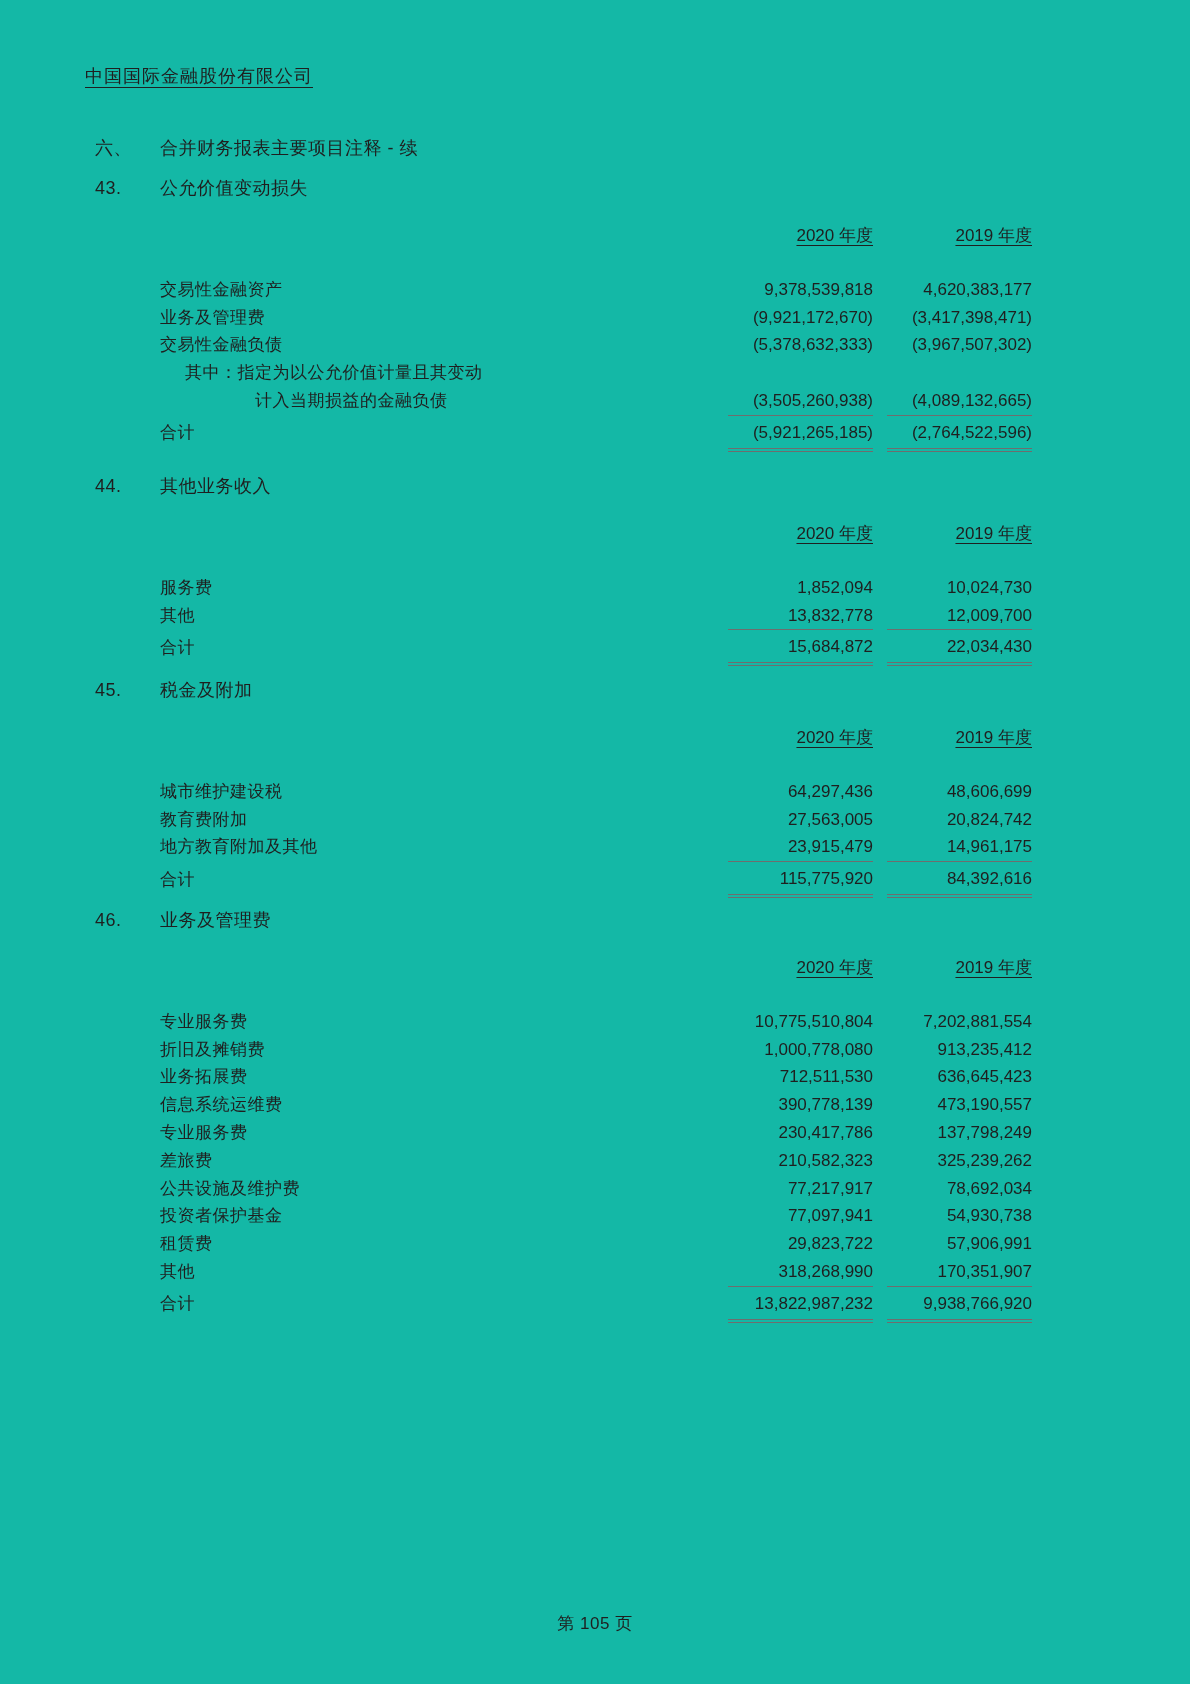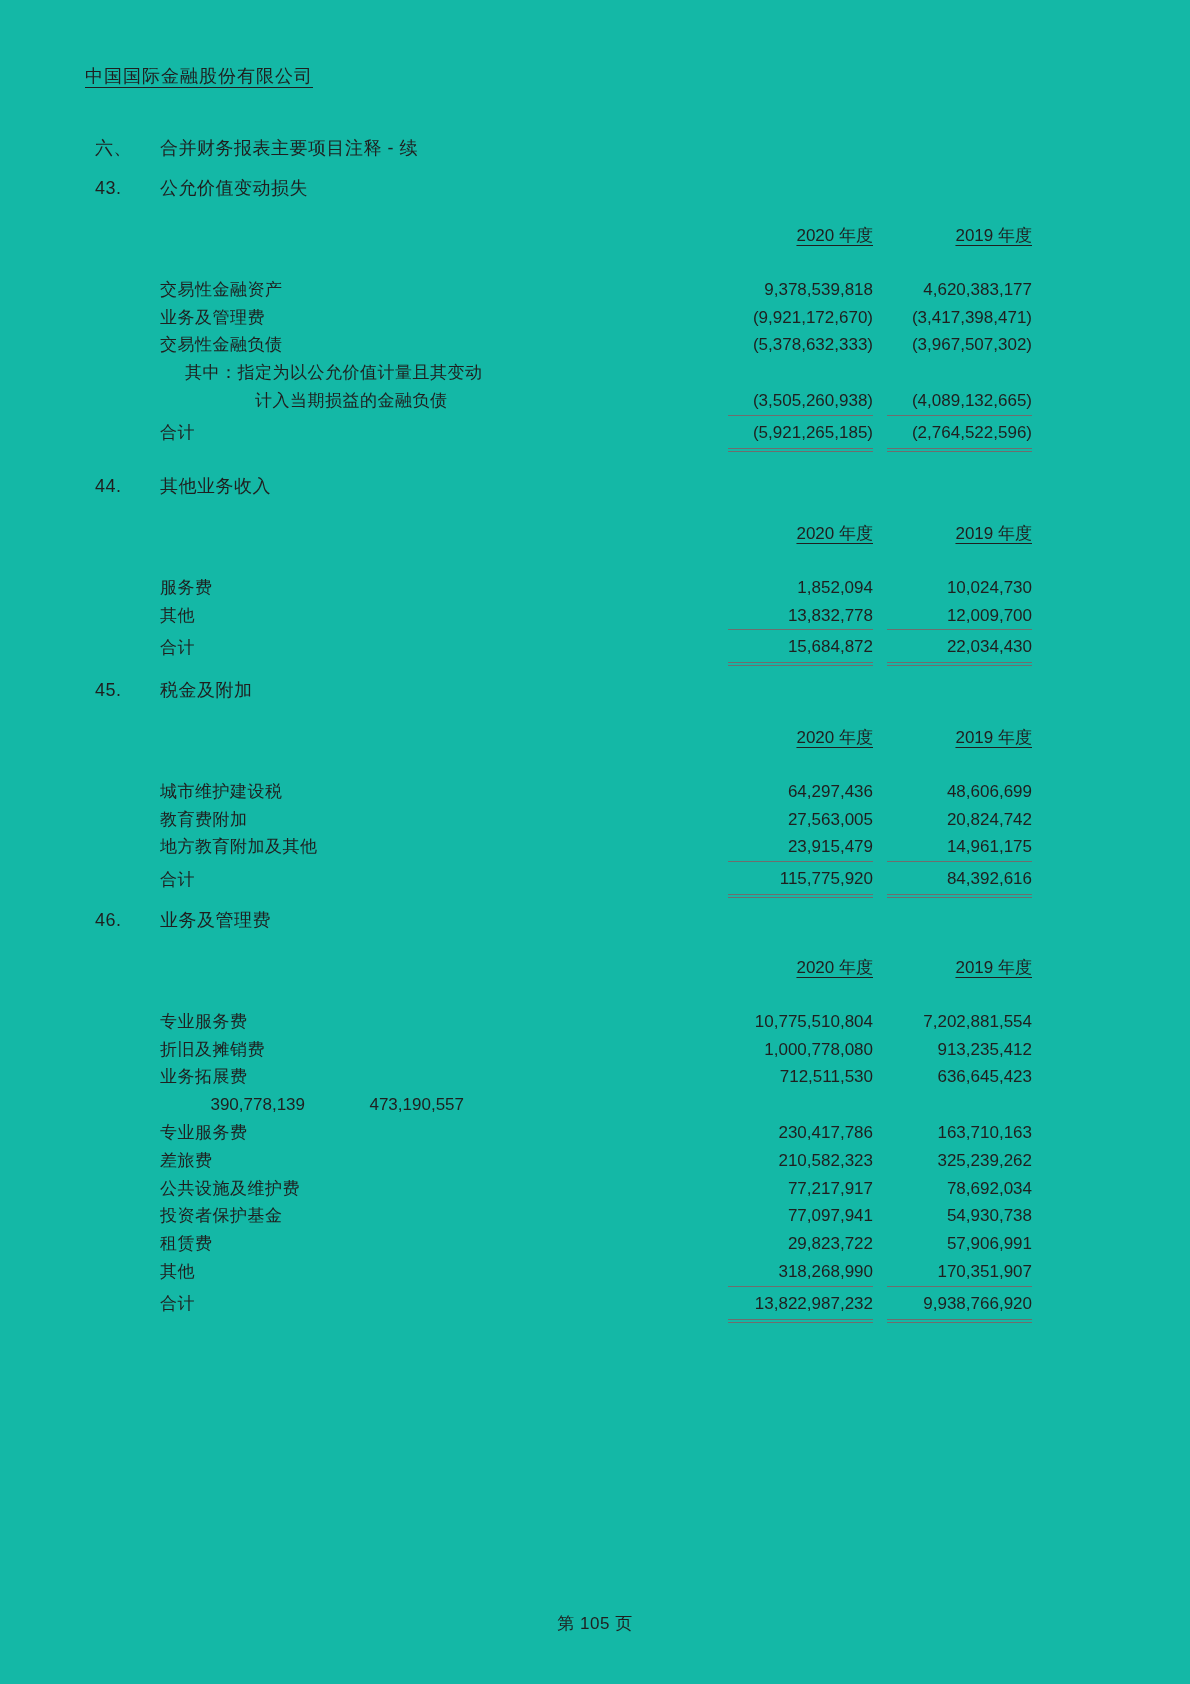--- a/index.html
+++ b/index.html
@@ -197,27 +197,28 @@
               <span class="lbl">折旧及摊销费</span>
               <span class="num">1,000,778,080</span>
               <span class="num">913,235,412</span>
             </div>
             <div class="row">
               <span class="lbl">业务拓展费</span>
               <span class="num">712,511,530</span>
               <span class="num">636,645,423</span>
             </div>
             <div class="row">
+              <span class="lbl">信息系统运维费</span>
               <span class="num">390,778,139</span>
               <span class="num">473,190,557</span>
             </div>
             <div class="row">
               <span class="lbl">专业服务费</span>
               <span class="num">230,417,786</span>
-              <span class="num">163,710,163</span>
+              <span class="num">137,798,249</span>
             </div>
             <div class="row">
               <span class="lbl">差旅费</span>
               <span class="num">210,582,323</span>
               <span class="num">325,239,262</span>
             </div>
             <div class="row">
               <span class="lbl">公共设施及维护费</span>
               <span class="num">77,217,917</span>
               <span class="num">78,692,034</span>

